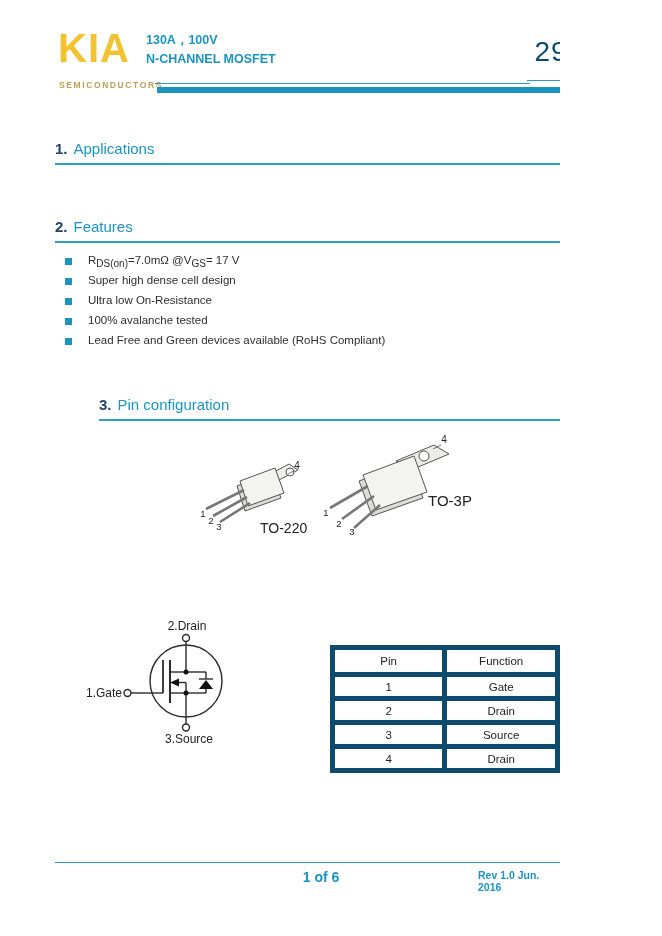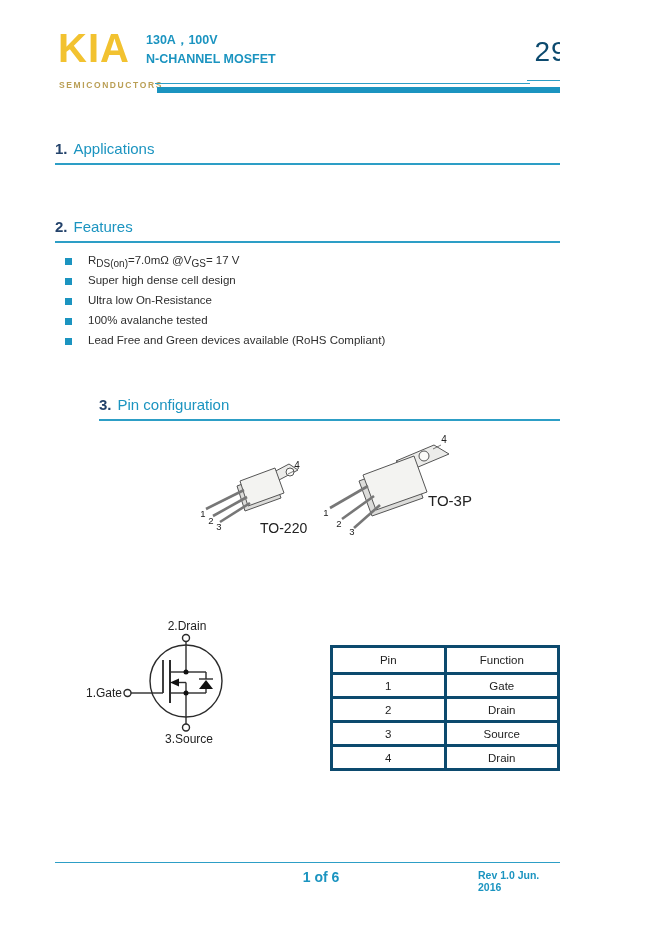--- a/index.html
+++ b/index.html
@@ -34,21 +34,21 @@
   .blist li { display:flex; align-items:flex-start; height:20px; font-size:11.5px; color:#2e2e2e; }
   .bullet { flex:0 0 auto; width:7px; height:7px; background:#1B94C0; margin:4px 16px 0 10px; }
   sub { font-size:10px; }
   
   .pkg-svg { position:absolute; left:160px; top:428px; }
   .sym-svg { position:absolute; left:70px;  top:608px; }
   svg text { font-family:"Liberation Sans", sans-serif; fill:#222; }
   
   .pin-table { position:absolute; left:330px; top:645px; border-collapse:collapse; }
   .pin-table th, .pin-table td {
-    border:3px solid #0c4a6e; font-size:11.5px; font-weight:normal; color:#222;
+    border:5px solid #0c4a6e; font-size:11.5px; font-weight:normal; color:#222;
     text-align:center; padding:0;
   }
   .pin-table th { width:120px; height:27px; }
   .pin-table th + th { width:118px; }
   .pin-table td { height:24px; }
   
   .ftr-line { position:absolute; left:55px; top:862px; width:563px; border-top:1.5px solid #2d9ec6; }
   .ftr-page { position:absolute; left:285px; top:869px; width:72px; text-align:center;
               font-size:14px; font-weight:bold; color:#1B94C0; }
   .ftr-rev  { position:absolute; left:478px; top:869px; font-size:10.5px; font-weight:bold; color:#1B94C0; }

